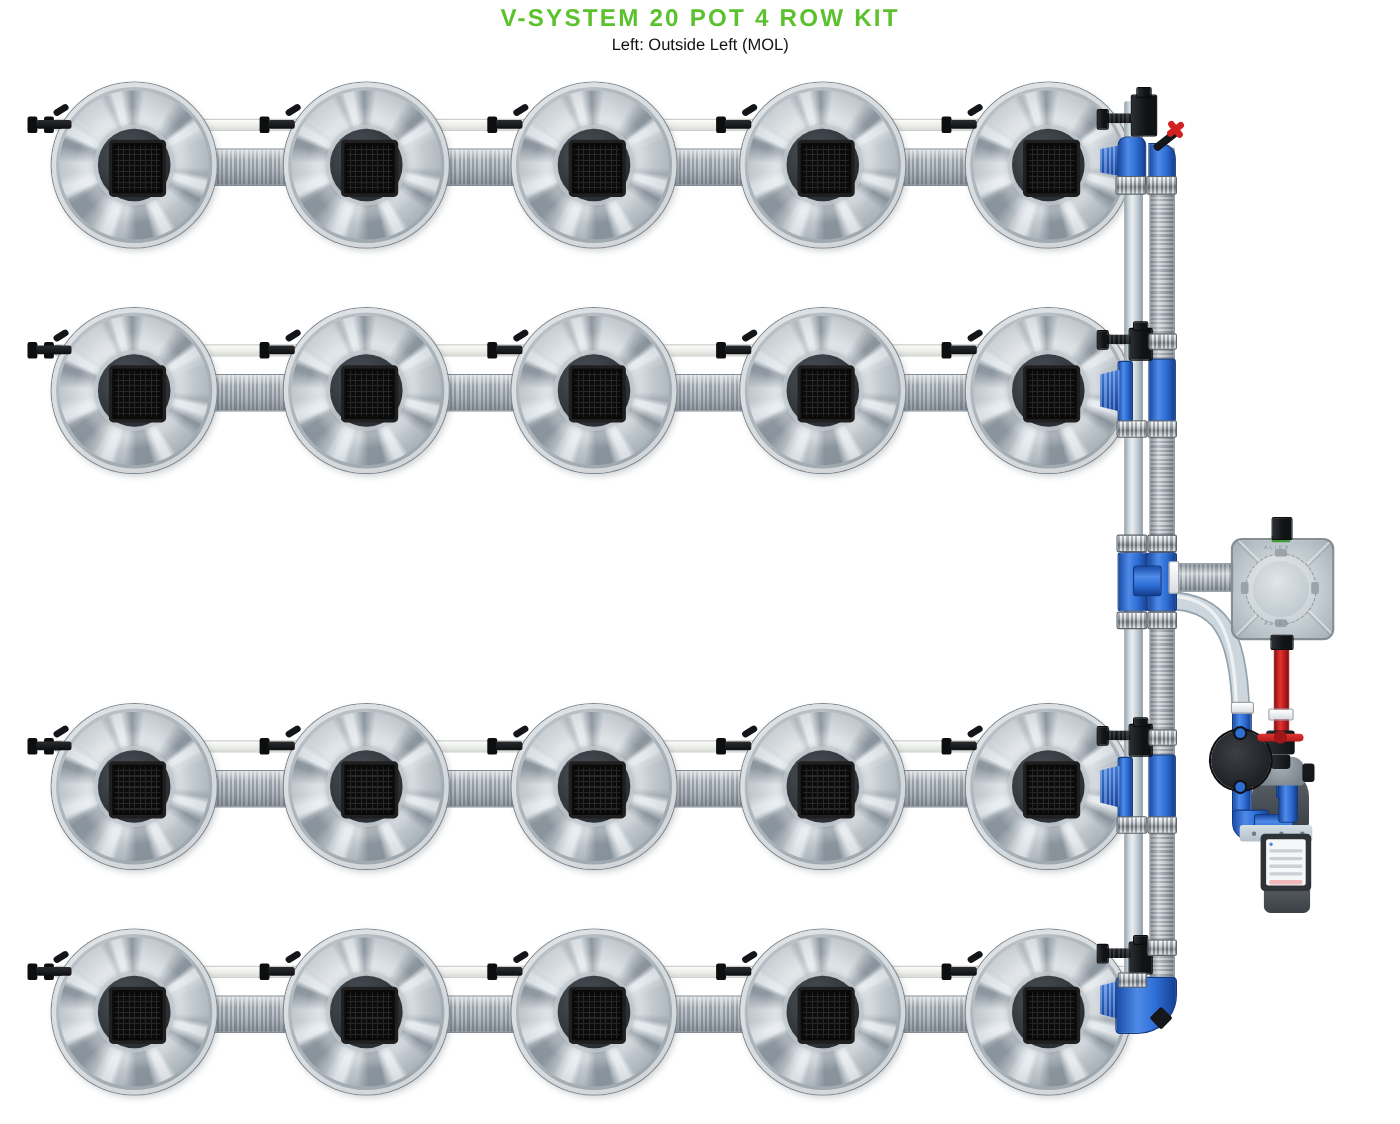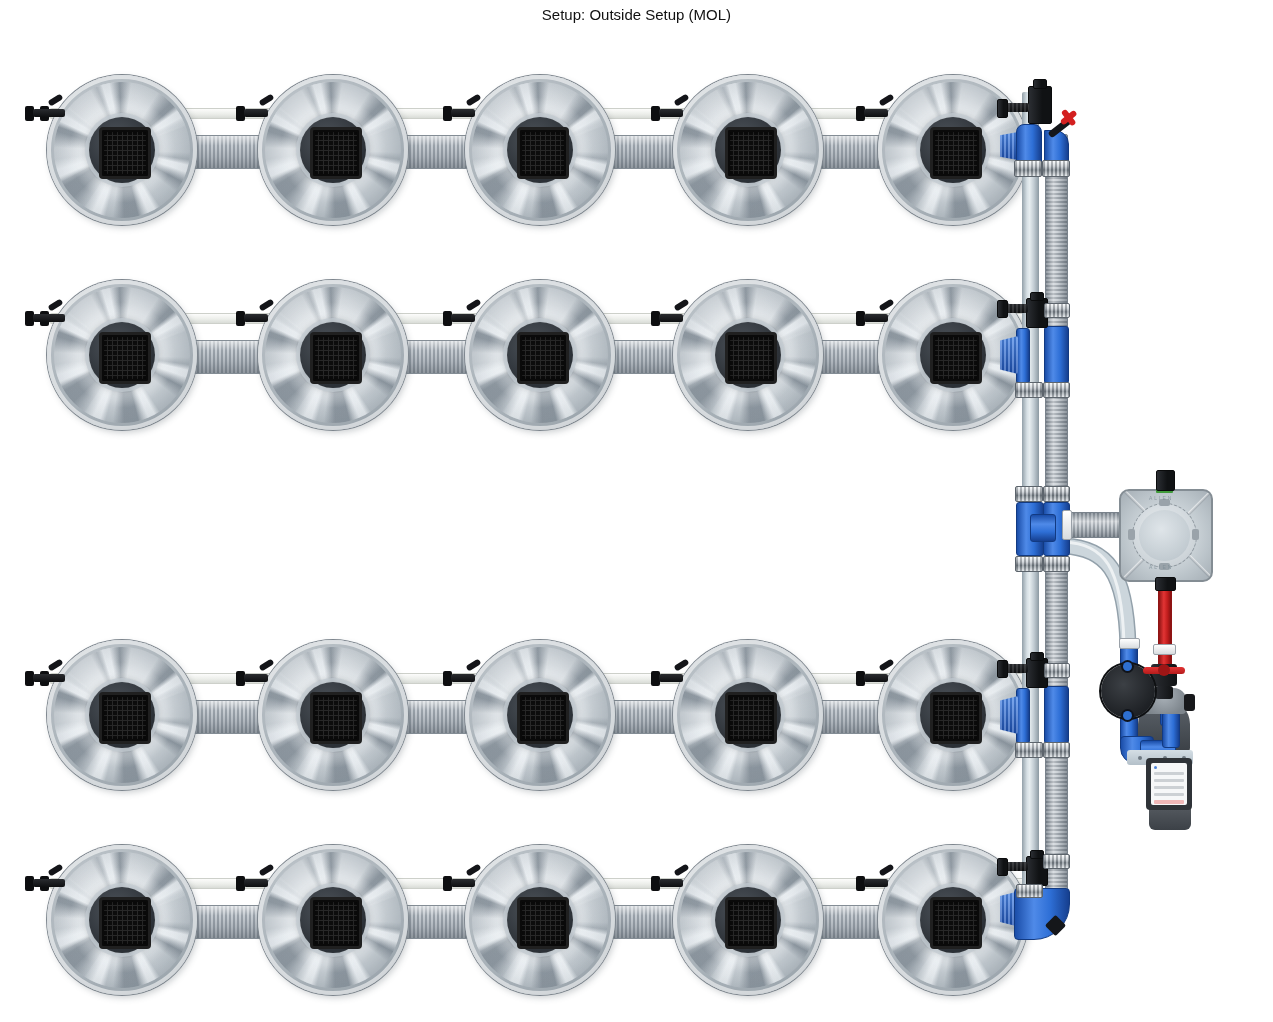--- a/index.html
+++ b/index.html
@@ -112,21 +112,22 @@
   .lbl-dot{position:absolute;z-index:7;background:#4d82d8;border-radius:50%;}
   .base{position:absolute;z-index:4;background:linear-gradient(180deg,#555a60,#3c4147);border-radius:3px 3px 6px 6px;}
   .curve-svg{position:absolute;z-index:2;}
 </style>
 </head>
 <body>
 
 <div class="page">
 
   <div class="hdr">
-    <p class="subtitle">Setup: Outside Setup (MOL)</p>
+    <h1 class="title">V-SYSTEM 20 POT 4 ROW KIT</h1>
+    <p class="subtitle">Left: Outside Left (MOL)</p>
   </div>
 
   <div id="diagram" class="abs" style="left:0;top:0;width:1273px;height:1022px;">
 
     <svg class="curve-svg" style="left:1048px;top:528px;" width="100" height="132" viewBox="0 0 100 132">
       <path d="M 16 18 C 58 20, 78 42, 80 118" fill="none" stroke="#93a1ab" stroke-width="17"></path>
       <path d="M 16 18 C 58 20, 78 42, 80 118" fill="none" stroke="#ccd6dc" stroke-width="14"></path>
       <path d="M 16 14 C 56 16, 74 38, 76 116" fill="none" stroke="rgba(255,255,255,0.65)" stroke-width="3"></path>
     </svg>
 

